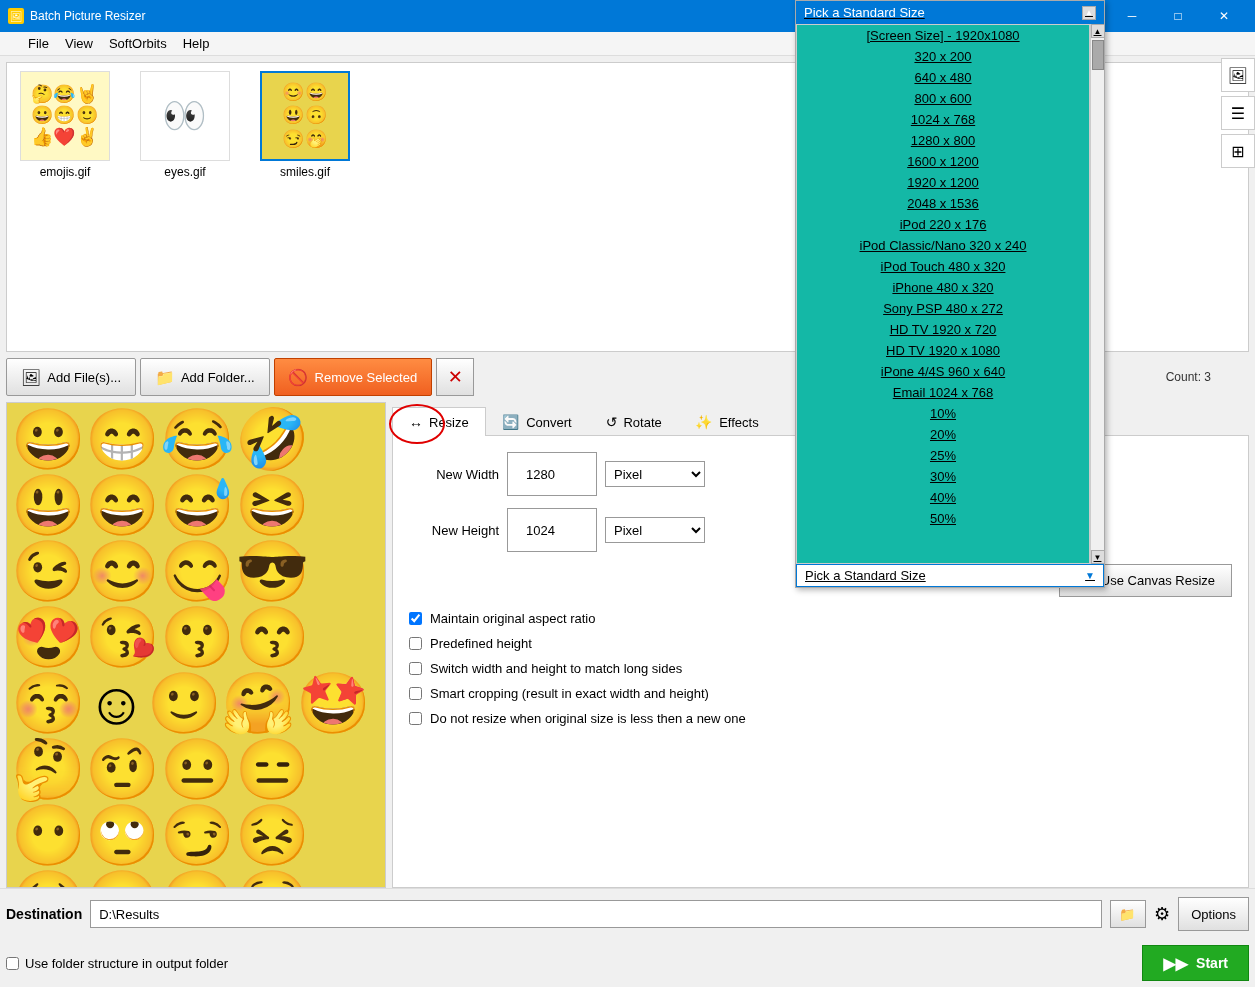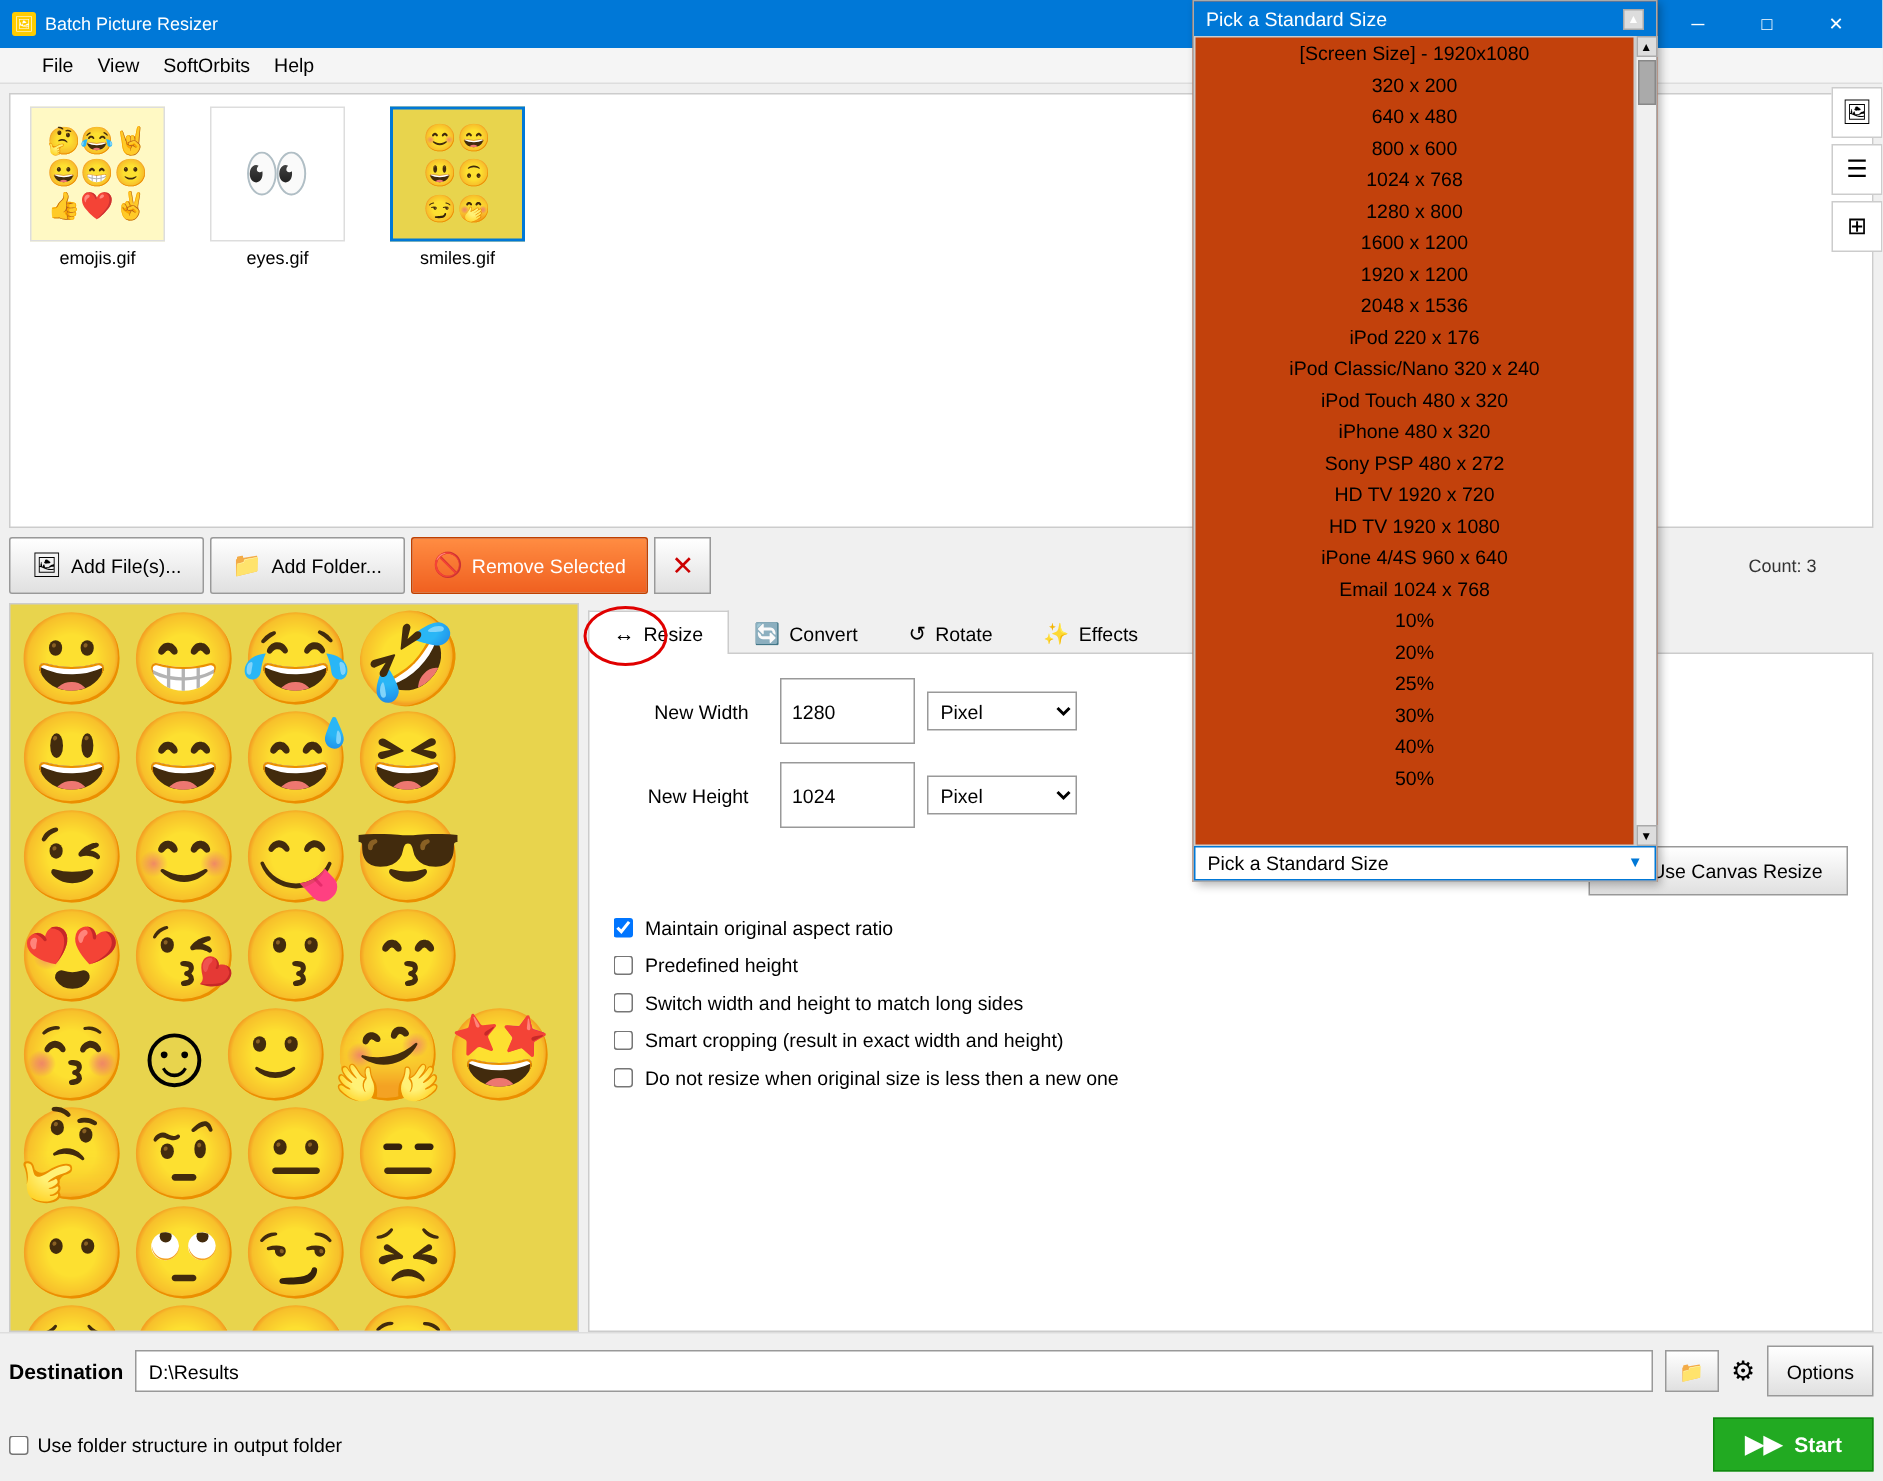--- a/index.html
+++ b/index.html
@@ -206,23 +206,22 @@
       display: flex;
       align-items: center;
       margin-bottom: 12px;
       gap: 8px;
     }
     .form-label { width: 90px; text-align: right; font-size: 13px; }
     .form-input {
       width: 90px;
       height: 44px;
       border: 1px solid #999;
-      padding: 2px 7px;
-      font-size: 13px;
-      margin-left: 13px;
+      padding: 2px 18px;
+      font-size: 13px;
     }
     .form-select {
       height: 26px;
       border: 1px solid #999;
       background: white;
       font-size: 13px;
       padding: 2px 4px;
       width: 100px;
     }
 
@@ -311,24 +310,25 @@
       cursor: pointer;
       height: 36px;
     }
 
     
     .dropdown-overlay {
       position: absolute;
       top: 0;
       left: 795px;
       width: 310px;
-      background: #c2410c;
+      background: #14b8a6;
       border: 1px solid #aaa;
       z-index: 100;
       box-shadow: 2px 2px 6px rgba(0,0,0,0.3);
+      text-decoration: underline;
     }
     .dropdown-header {
       background: #0078d7;
       color: white;
       padding: 4px 8px;
       font-size: 13px;
       display: flex;
       align-items: center;
       justify-content: space-between;
     }

